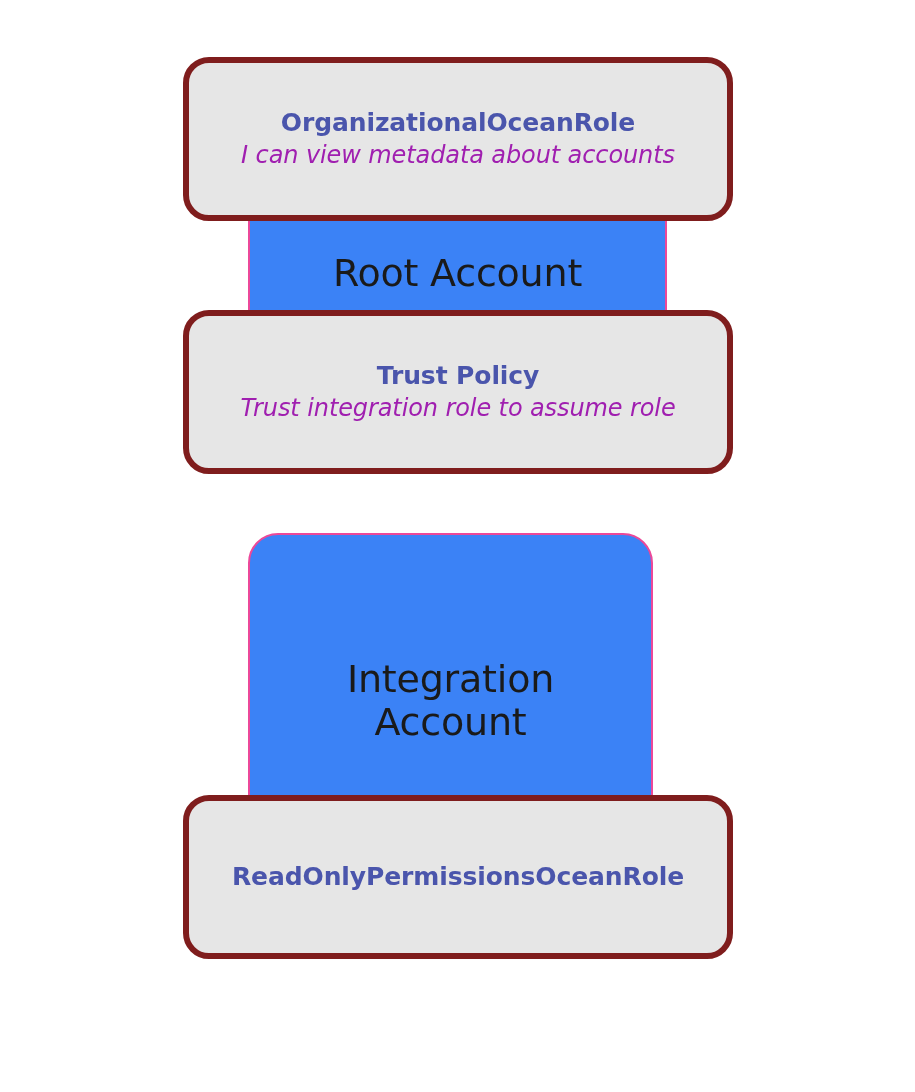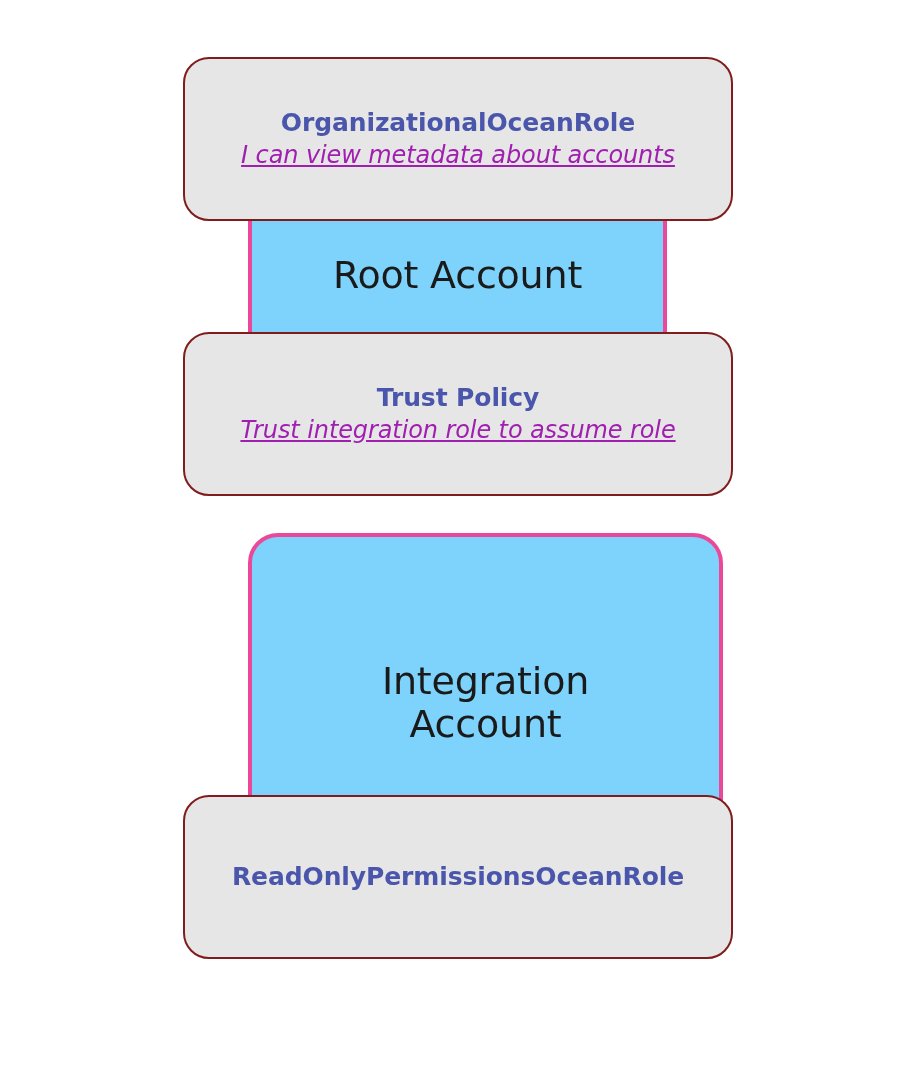--- a/index.html
+++ b/index.html
@@ -21,37 +21,37 @@
     left: 0;
     top: 0;
     width: 915px;
     height: 1092px;
     background: #ffffff;
   }
 
   
   .account-container {
     position: absolute;
-    background: #7dd3fc;
-    border: 4px solid #ec4899;
+    background: #3b82f6;
+    border: 2px solid #ec4899;
     box-sizing: border-box;
   }
 
   #root-account-container {
     left: 248px;
     top: 150px;
     width: 419px;
     height: 250px;
     border-radius: 28px;
   }
 
   #integration-account-container {
     left: 248px;
     top: 533px;
-    width: 475px;
+    width: 405px;
     height: 330px;
     border-radius: 30px;
   }
 
   .account-label {
     position: absolute;
     left: 0;
     width: 100%;
     text-align: center;
     color: #1a1a1a;
@@ -70,52 +70,51 @@
     top: 123px;
   }
 
   
   .role-card {
     position: absolute;
     left: 183px;
     width: 550px;
     height: 164px;
     background: #e6e6e6;
-    border: 2px solid #7f1d1d;
+    border: 6px solid #7f1d1d;
     border-radius: 26px;
     box-sizing: border-box;
     display: flex;
     flex-direction: column;
     align-items: center;
     justify-content: center;
   }
 
   #card-organizational-role { top: 57px; }
-  #card-trust-policy        { top: 332px; }
+  #card-trust-policy        { top: 310px; }
   #card-readonly-role       { top: 795px; justify-content: center; }
 
   .role-card-title {
     color: #4a55ac;
     font-size: 25px;
     font-weight: bold;
     line-height: 1.22;
     text-align: center;
     letter-spacing: -0.1px;
   }
 
   .role-card-subtitle {
     color: #a01fb0;
     font-size: 24px;
     font-style: italic;
     font-weight: 400;
     line-height: 1.22;
     text-align: center;
     margin-top: 2px;
     letter-spacing: -0.1px;
-    text-decoration: underline;
   }
 </style>
 </head>
 <body>
 
 <div id="diagram-canvas">
 
   <div class="account-container" id="root-account-container">
     <div class="account-label" id="root-account-label">Root Account</div>
   </div>

